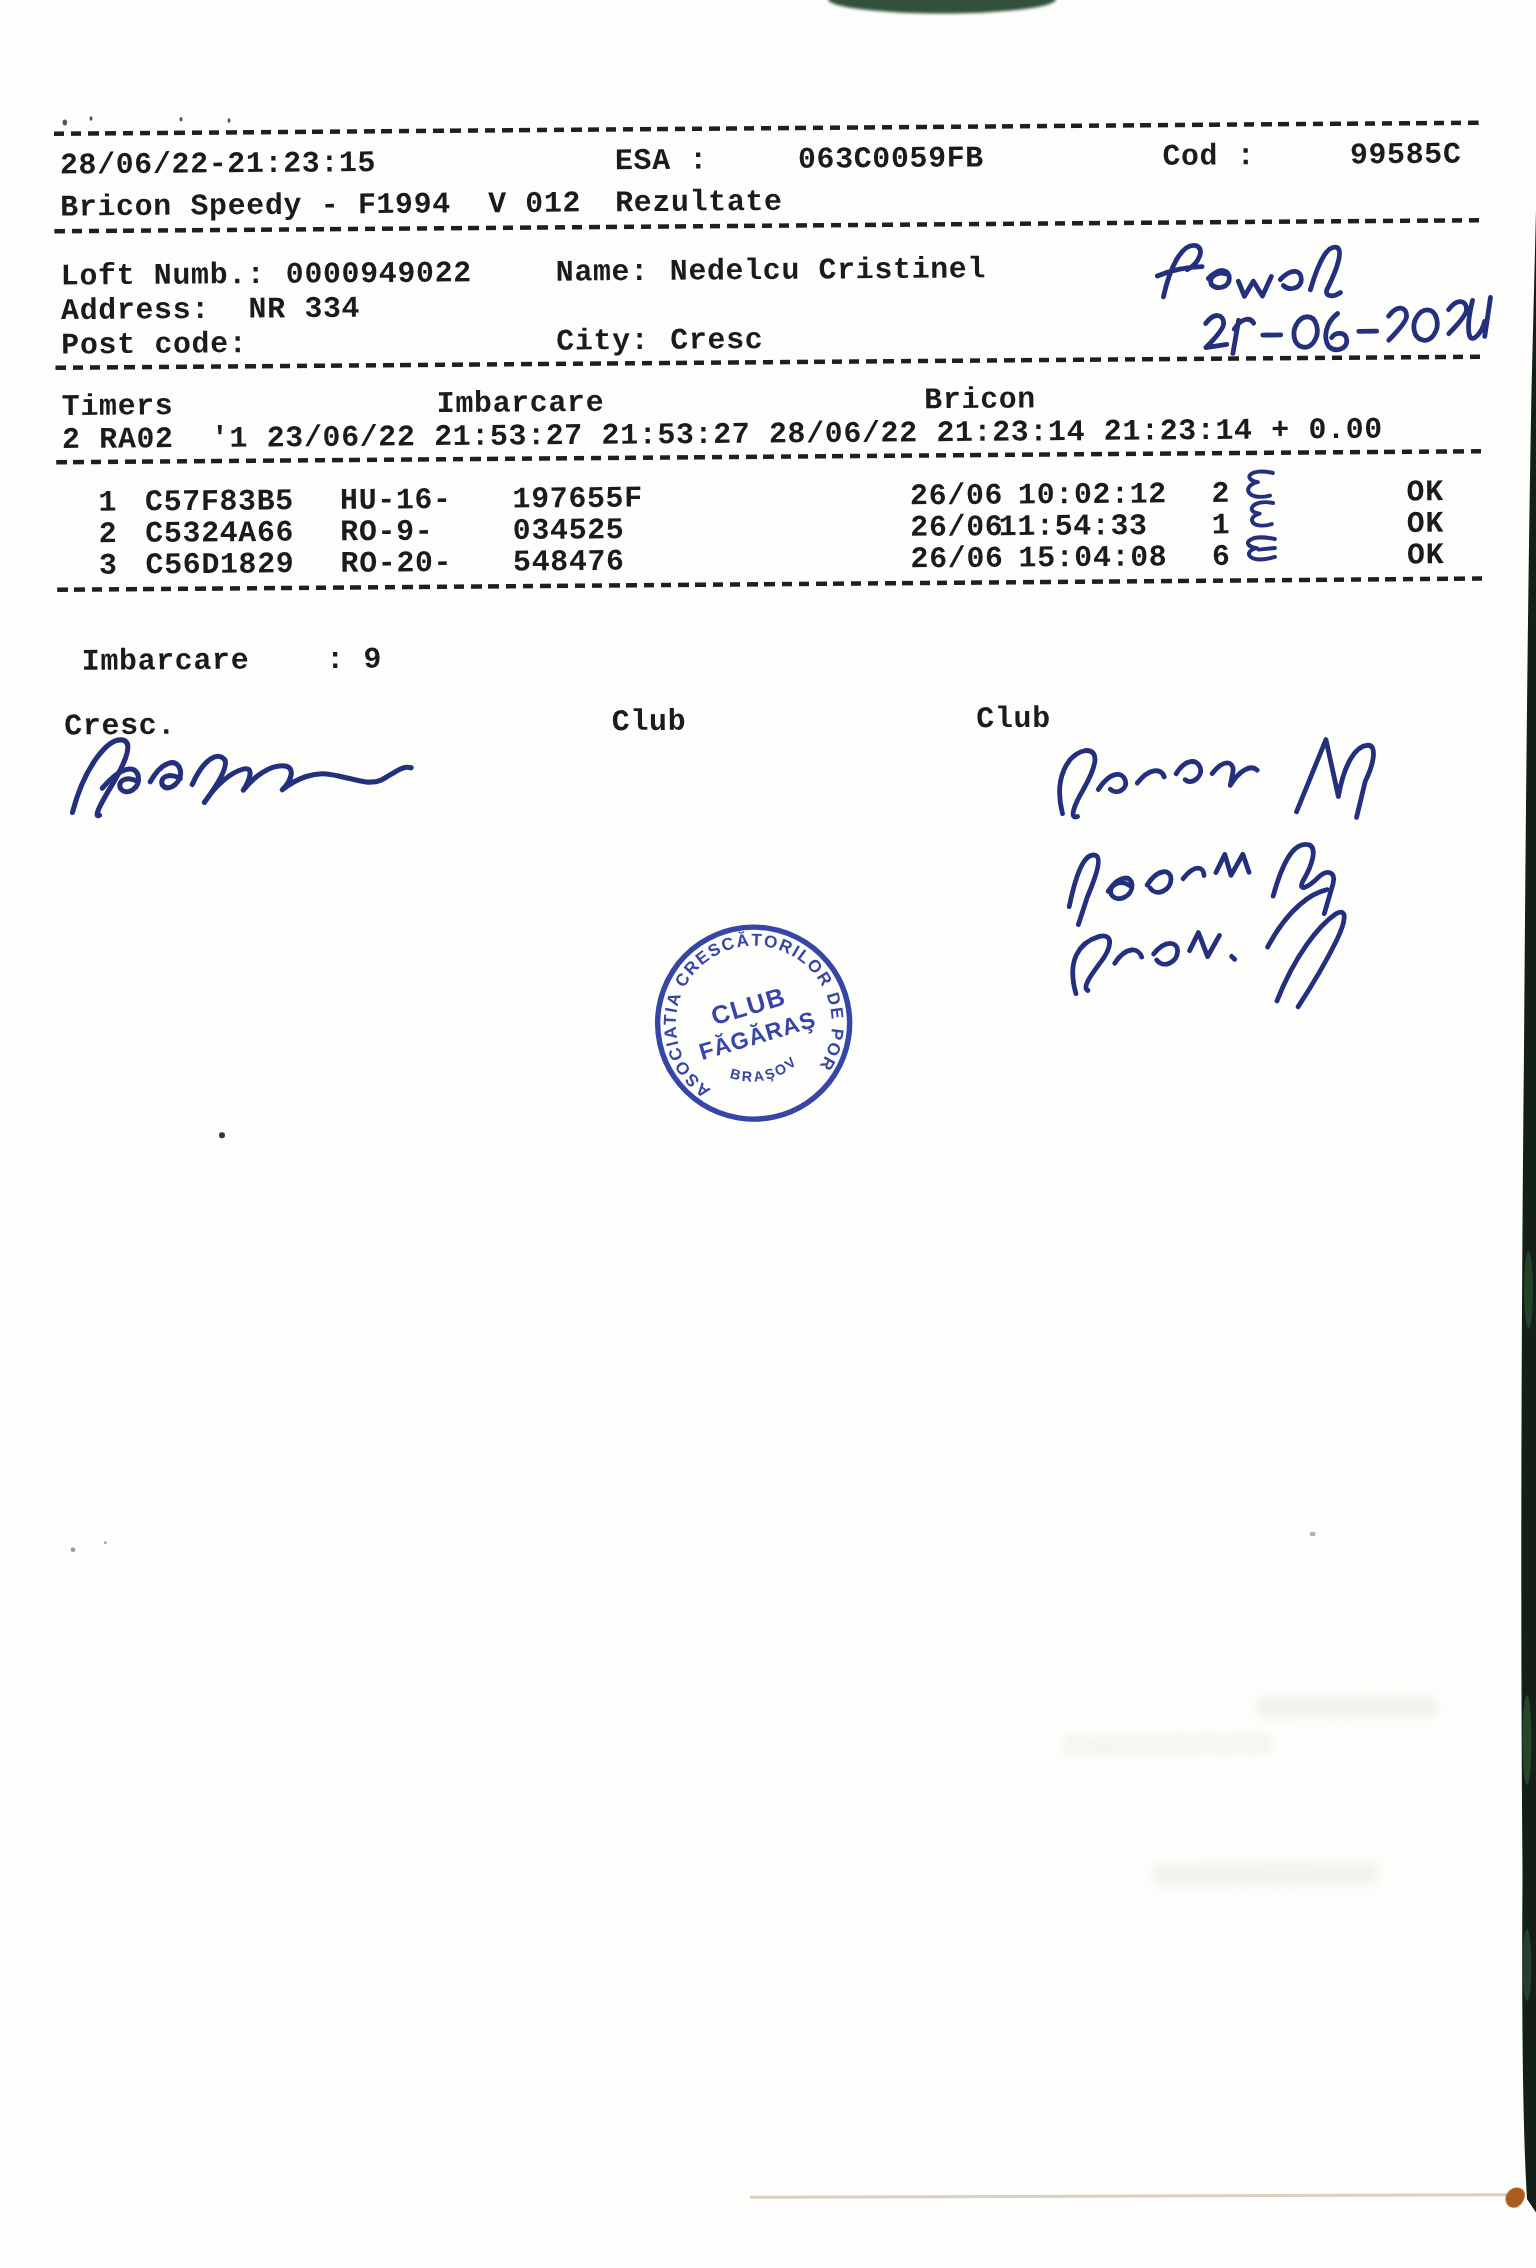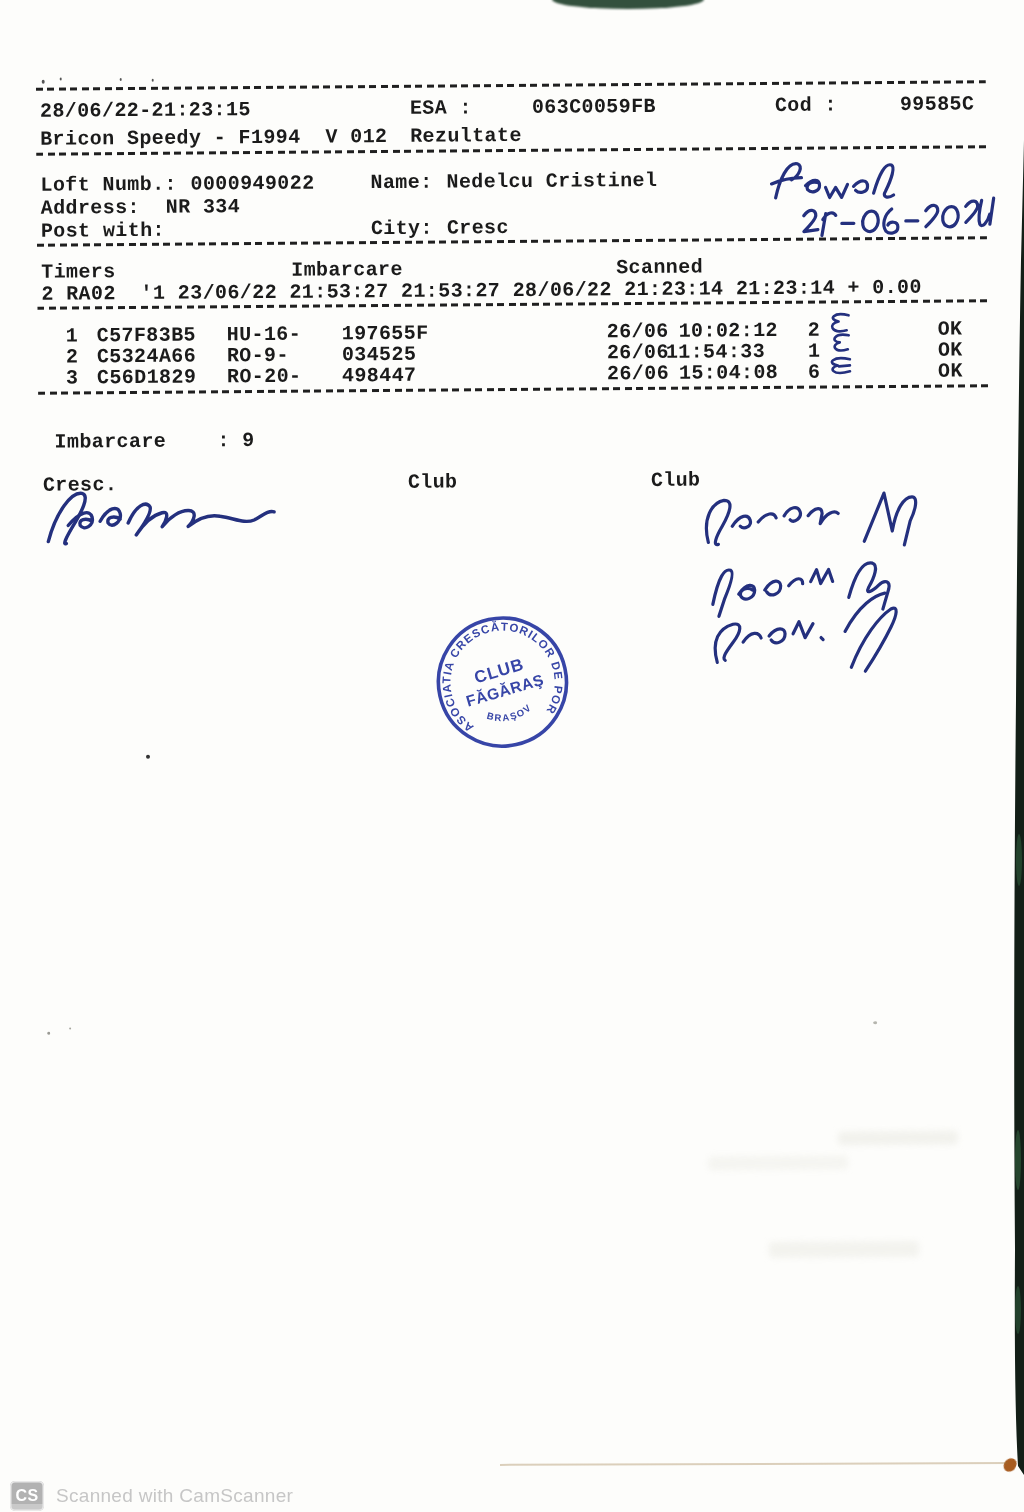--- a/index.html
+++ b/index.html
@@ -96,21 +96,21 @@
       <span class="m" style="left:40px">Loft Numb.:</span>
       <span class="m" style="left:190px">0000949022</span>
       <span class="m" style="left:370px">Name:</span>
       <span class="m" style="left:446px">Nedelcu Cristinel</span>
     </div>
     <div class="line" style="top:197px">
       <span class="m" style="left:40px">Address:</span>
       <span class="m" style="left:165px">NR 334</span>
     </div>
     <div class="line" style="top:220px">
-      <span class="m" style="left:40px">Post with:</span>
+      <span class="m" style="left:40px">Post code:</span>
       <span class="m" style="left:370px">City:</span>
       <span class="m" style="left:446px">Cresc</span>
     </div>
 
     <svg class="sig" style="left:765px;top:160px" width="245" height="90" viewBox="0 0 245 90">
       <g class="ink" stroke-width="3.2">
         <path d="M10,44 C14,26 22,8 32,10 C38,12 34,22 26,26 M6,30 C16,26 28,24 36,24"></path>
         <path d="M40,32 C48,24 54,26 54,32 C54,38 46,40 42,36 C40,31 46,27 52,29"></path>
         <path d="M60,34 L64,44 L70,34 L76,44 L82,31"></path>
         <path d="M88,33 C96,25 102,27 102,33 C102,39 94,41 90,37"></path>
@@ -127,21 +127,21 @@
         <path d="M178,60 C182,52 190,52 192,60 C194,68 188,76 182,74 C176,72 176,64 178,60"></path>
         <path d="M200,54 C206,46 212,48 212,54 C212,58 204,66 200,70 M216,48 C214,56 212,66 214,72 C216,76 222,70 224,62 M228,46 L224,72"></path>
       </g>
     </svg>
 
     <div class="dash" style="top:244px"></div>
 
     <div class="line" style="top:261px">
       <span class="m" style="left:40px">Timers</span>
       <span class="m" style="left:290px">Imbarcare</span>
-      <span class="m" style="left:615px">Scanned</span>
+      <span class="m" style="left:615px">Bricon</span>
     </div>
     <div class="line" style="top:283px">
       <span class="m" style="left:40px">2 RA02  '1 23/06/22 21:53:27 21:53:27 28/06/22 21:23:14 21:23:14 + 0.00</span>
     </div>
 
     <div class="dash" style="top:307px"></div>
 
     <div class="line" style="top:325px">
       <span class="m" style="left:64px">1</span>
       <span class="m" style="left:95px">C57F83B5</span>
@@ -159,21 +159,21 @@
       <span class="m" style="left:340px">034525</span>
       <span class="m" style="left:605px">26/06</span>
       <span class="m" style="left:664px">11:54:33</span>
       <span class="m" style="left:806px">1</span>
       <span class="m" style="left:936px">OK</span>
     </div>
     <div class="line" style="top:367px">
       <span class="m" style="left:64px">3</span>
       <span class="m" style="left:95px">C56D1829</span>
       <span class="m" style="left:225px">RO-20-</span>
-      <span class="m" style="left:340px">498447</span>
+      <span class="m" style="left:340px">548476</span>
       <span class="m" style="left:605px">26/06</span>
       <span class="m" style="left:677px">15:04:08</span>
       <span class="m" style="left:806px">6</span>
       <span class="m" style="left:936px">OK</span>
     </div>
 
     <svg class="sig" style="left:824px;top:318px" width="28" height="26" viewBox="0 0 28 26">
       <path class="ink" stroke-width="2.6" d="M23,4 C8,0 2,8 13,10 C2,12 5,23 21,19"></path>
     </svg>
     <svg class="sig" style="left:826px;top:339px" width="28" height="26" viewBox="0 0 28 26">
@@ -261,20 +261,14 @@
   <div class="edge-top-green"></div>
   <svg class="edge-right" width="18" height="1512" viewBox="0 0 18 1512">
     <path d="M18,140 L18,1475 L12,1466 Q8,1400 9,1250 Q7,1000 10,700 Q12,420 15,260 Z" fill="#131f17"></path>
     <ellipse cx="13" cy="860" rx="3" ry="26" fill="#2d5638" opacity="0.65"></ellipse>
     <ellipse cx="12" cy="1160" rx="3" ry="30" fill="#2d5638" opacity="0.7"></ellipse>
     <ellipse cx="12" cy="1310" rx="3" ry="24" fill="#2d5638" opacity="0.6"></ellipse>
   </svg>
   <div class="speck-orange"></div>
   <div class="faint-line"></div>
 
-  <div class="footer">
-    <div class="cs-badge">
-      <span>CS</span>
-    </div>
-    <div class="cs-text">Scanned with CamScanner</div>
-  </div>
 
 </div>
 
 </body></html>

